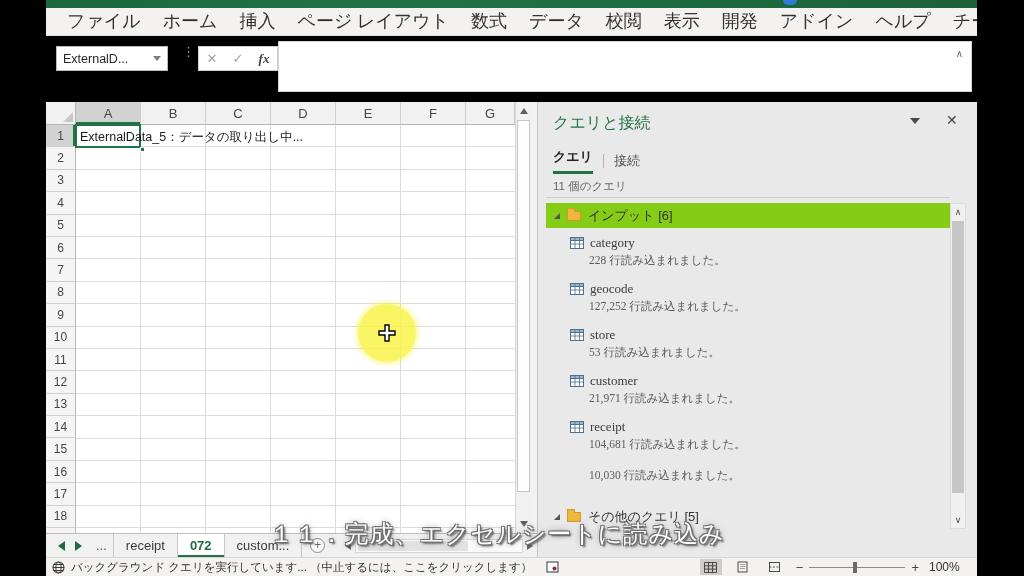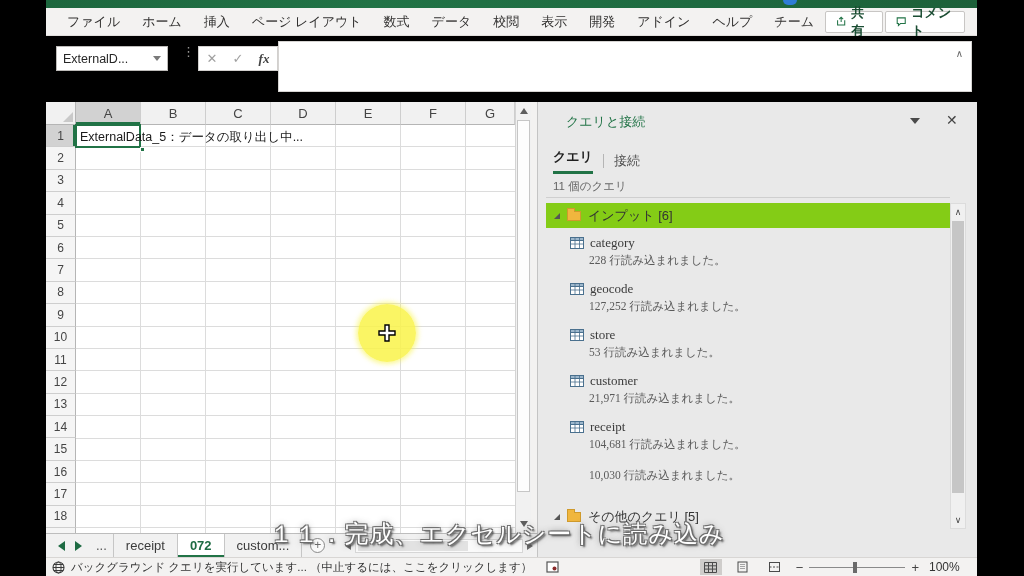--- a/index.html
+++ b/index.html
@@ -10,21 +10,21 @@
 
   
   .title-strip { position:absolute; left:0; top:0; width:100%; height:8px;
     background:linear-gradient(90deg,#1d673e,#217346 35%,#1e6a40 70%,#1d6039); }
   .cam-dot { position:absolute; left:737px; top:0; width:14px; height:5px; border-radius:0 0 7px 7px; background:#2e7cd6; }
 
   
   .menubar { position:absolute; left:0; top:8px; width:100%; height:28px; background:#f3f2f1;
     display:flex; align-items:center; border-bottom:1px solid #e1dfdd; }
   .mtabs { display:flex; align-items:center; padding-left:10px; }
-  .mtab { font-size:13px; color:#323130; padding:0 11px; line-height:27px; white-space:nowrap; cursor:default; }
+  .mtab { font-size:18px; color:#323130; padding:0 11px; line-height:27px; white-space:nowrap; cursor:default;font-family:Liberation Serif, serif; }
   .mbar-right { margin-left:auto; display:flex; align-items:center; gap:2px; padding-right:12px; }
   .pill { display:flex; align-items:center; gap:5px; height:22px; padding:0 10px; background:#fff;
     border:1px solid #c8c6c4; border-radius:2px; font-size:13px; color:#1b4d33; font-weight:bold; }
   .pill svg { display:block; }
 
   
   .fx-region { position:absolute; left:0; top:36px; width:100%; height:66px; background:#000000; }
   .namebox { position:absolute; left:10px; top:10px; width:112px; height:25px; background:#fff;
     border:1px solid #bdbbb9; display:flex; align-items:center; font-size:12.5px; color:#262626; padding:0 6px; }
   .namebox .caret { margin-left:auto; width:0; height:0; border-left:4px solid transparent;
@@ -86,21 +86,21 @@
   .addsheet .circ { width:15px; height:15px; border-radius:50%; border:1px solid #8a8a8a; color:#6a6a6a;
     font-size:12px; line-height:13px; text-align:center; background:#fafafa; }
   .hscroll { margin-left:auto; display:flex; align-items:center; height:100%; }
   .hs-arr-l { width:0; height:0; border-top:4px solid transparent; border-bottom:4px solid transparent; border-right:6px solid #6a6a6a; margin-right:4px; }
   .hs-arr-r { width:0; height:0; border-top:4px solid transparent; border-bottom:4px solid transparent; border-left:6px solid #6a6a6a; margin:0 4px; }
   .hs-track { width:168px; height:14px; background:#fafafa; border:1px solid #d6d6d6; position:relative; }
   .hs-thumb { position:absolute; left:2px; top:1px; width:110px; height:10px; background:#e2e2e2; }
 
   
   .panel { position:absolute; left:491px; top:102px; width:440px; height:455px; background:#e9e9e9; border-left:1px solid #c4c4c4; }
-  .panel-title { position:absolute; left:28px; top:11px; font-size:13px; color:#217346; }
+  .panel-title { position:absolute; left:15px; top:11px; font-size:16px; color:#217346; }
   .panel-collapse { position:absolute; left:372px; top:16px; width:0; height:0;
     border-left:5px solid transparent; border-right:5px solid transparent; border-top:6px solid #4a4a4a; }
   .panel-close { position:absolute; left:408px; top:10px; font-size:14px; color:#444; }
   .panel-tabs { position:absolute; left:15px; top:46px; display:flex; align-items:center; font-size:13px; }
   .ptab-q { color:#1f1f1f; font-weight:bold; padding-bottom:5px; border-bottom:3px solid #217346; }
   .ptab-div { width:1px; height:14px; background:#b5b5b5; margin:0 10px; }
   .ptab-c { color:#4f4f4f; }
   .panel-count { position:absolute; left:15px; top:77px; font-size:11.5px; color:#666; }
   .panel-divider { position:absolute; left:8px; top:95px; width:404px; height:1px; background:#cfcfcf; }
   .qlist { position:absolute; left:8px; top:101px; width:404px; height:330px; overflow:hidden; }

